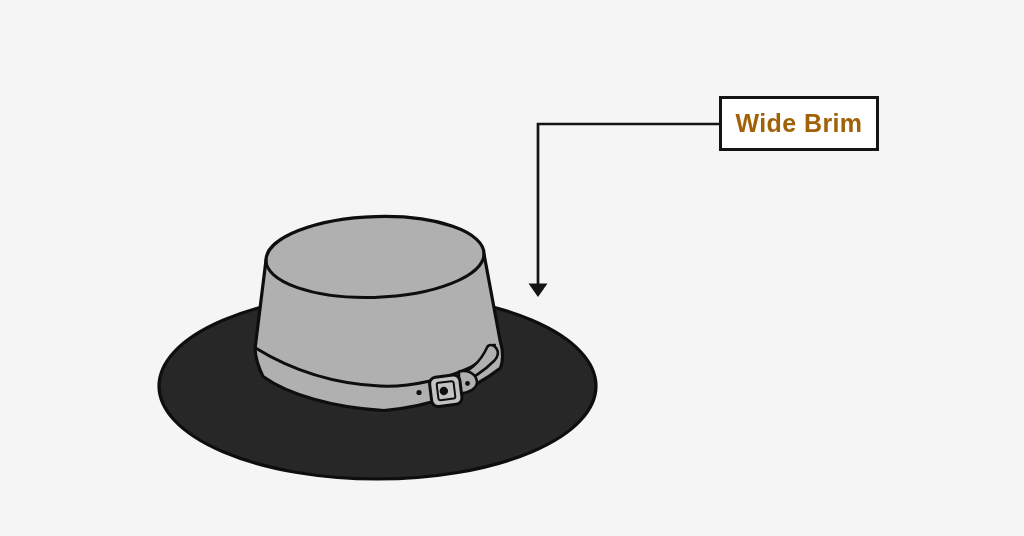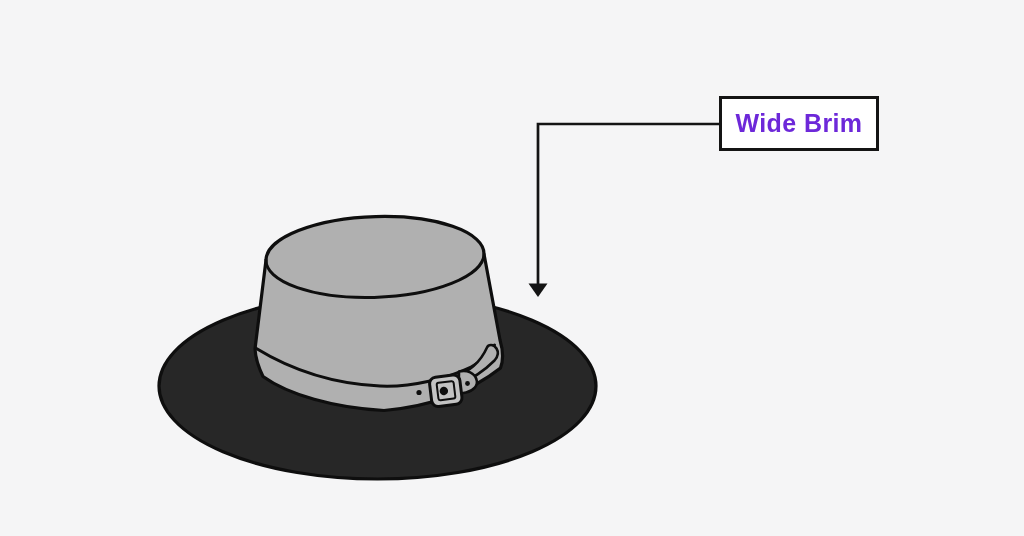--- a/index.html
+++ b/index.html
@@ -37,21 +37,21 @@
     background: #ffffff;
     border: 3px solid #141414;
     display: flex;
     align-items: center;
     justify-content: center;
   }
   .callout-box span {
     font-size: 25px;
     font-weight: 700;
     letter-spacing: 0.4px;
-    color: #6d28d9;
+    color: #a16207;
     white-space: nowrap;
   }
 </style>
 </head>
 <body>
 
 <div class="stage">
 
   <svg viewBox="0 0 1024 536" aria-hidden="true">
 

